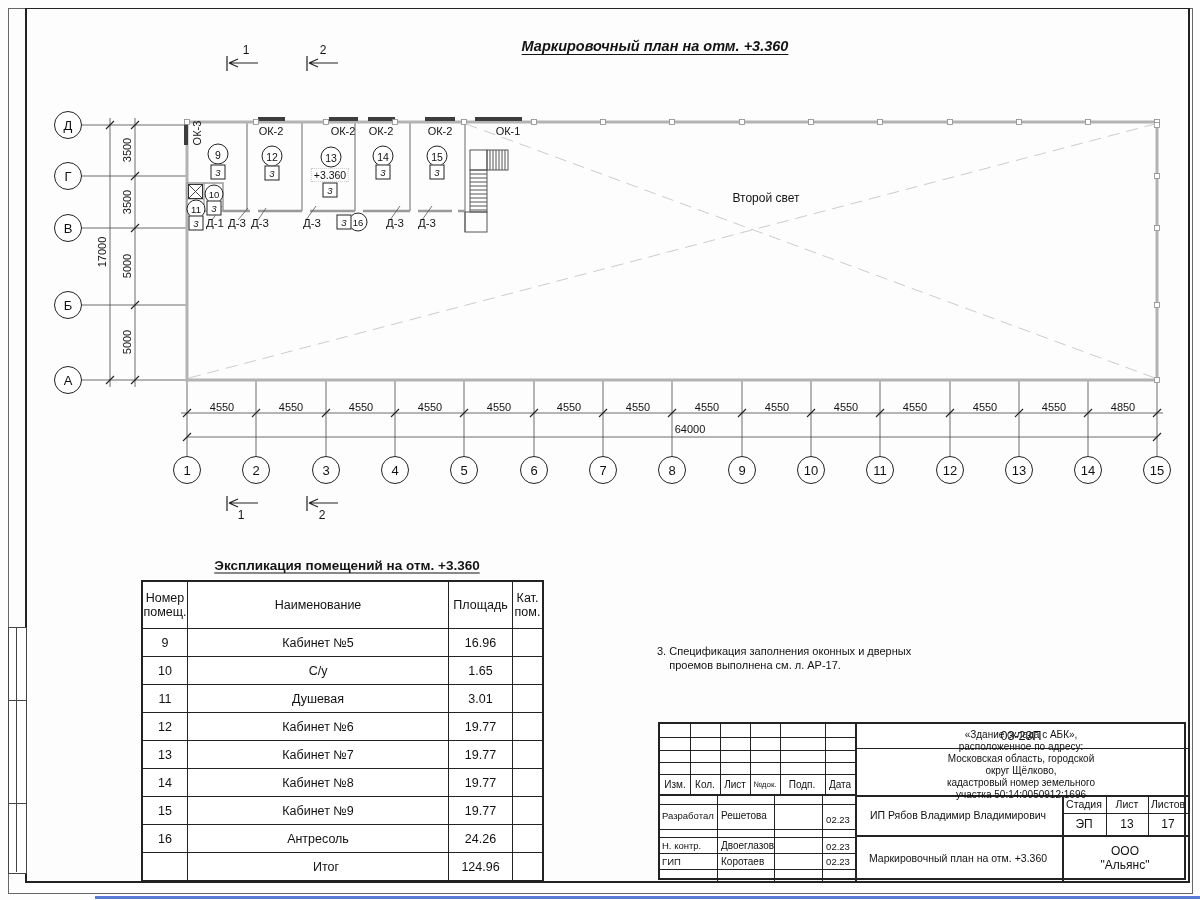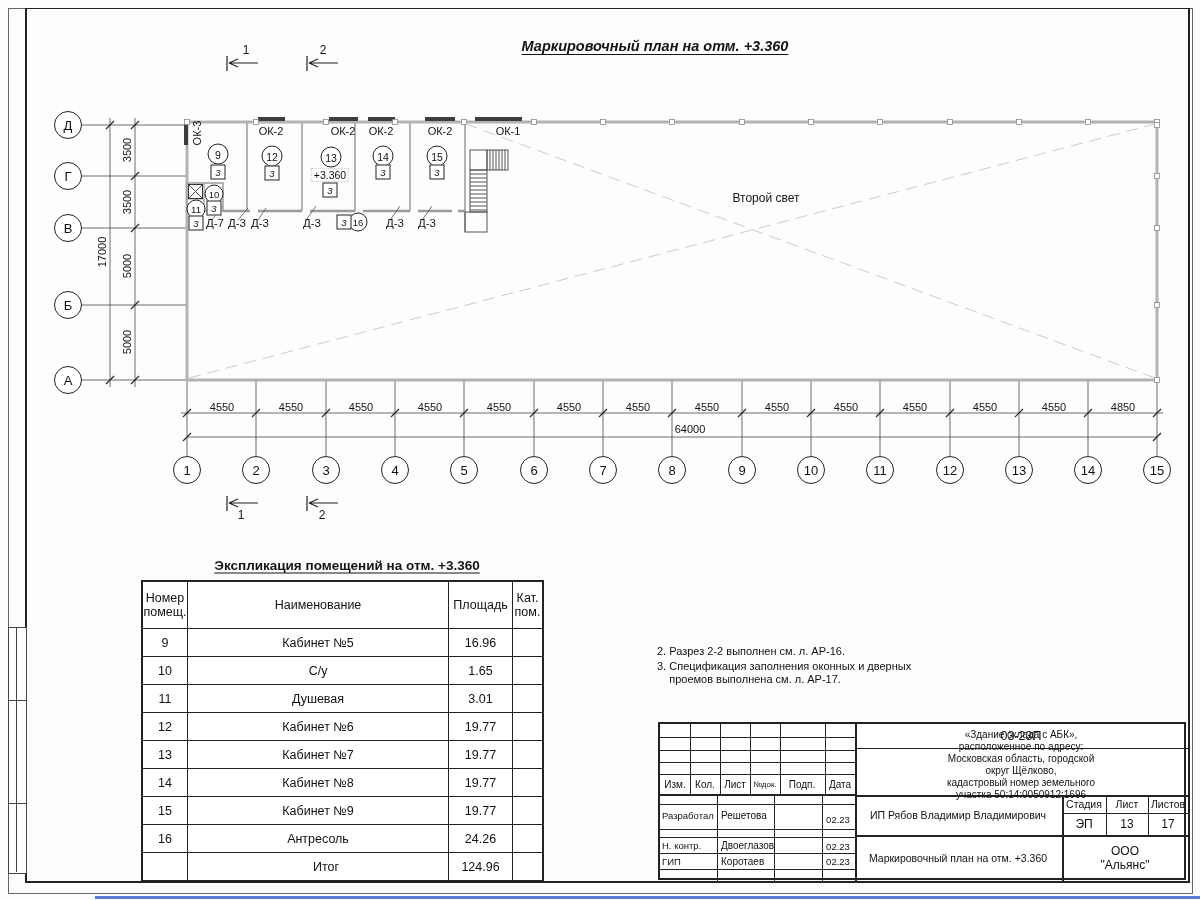--- a/index.html
+++ b/index.html
@@ -175,21 +175,21 @@
 <div class="sqm" style="left:272px;top:173px">3</div>
 <div class="sqm" style="left:330px;top:190px">3</div>
 <div class="sqm" style="left:383px;top:172px">3</div>
 <div class="sqm" style="left:437px;top:172px">3</div>
 <div class="sqm" style="left:214px;top:208px">3</div>
 <div class="sqm" style="left:196px;top:223px">3</div>
 <div class="sqm" style="left:344px;top:222px">3</div>
 
 <div class="lvl" style="left:330px;top:175px">+3.360</div>
 
-<div class="t fs115" style="left:215px;top:223px">Д-7</div>
+<div class="t fs115" style="left:215px;top:223px">Д-1</div>
 <div class="t fs115" style="left:237px;top:223px">Д-3</div>
 <div class="t fs115" style="left:260px;top:223px">Д-3</div>
 <div class="t fs115" style="left:312px;top:223px">Д-3</div>
 <div class="t fs115" style="left:395px;top:223px">Д-3</div>
 <div class="t fs115" style="left:427px;top:223px">Д-3</div>
 
 <div class="t fs12" style="left:766px;top:198px">Второй свет</div>
 
 <div class="t ttl2" style="left:347px;top:565px">Экспликация помещений на отм. +3.360</div>
 <table class="rtab">
@@ -253,21 +253,20 @@
   <tr>
         <td class="c-num"></td>
         <td class="c-name" style="padding-left:16px">Итог</td>
         <td class="c-area">124.96</td>
         <td class="c-cat"></td>
       </tr>
 </tbody>
   </table>
 
 <div class="abs" style="left:657px;top:645px;width:330px">
-  <div class="note">2. Разрез 2-2 выполнен см. л. АР-16.</div>
   <div class="note">3. Спецификация заполнения оконных и дверных
     проемов выполнена см. л. АР-17.</div>
 </div>
 
 <div class="abs" style="left:658px;top:722px;width:528px;height:158px;border:2px solid #222;background:#fff;box-sizing:border-box">
 
   <div class="ln" style="left:195px;top:0;width:2px;height:158px"></div>
   <div class="ln" style="left:30px;top:0;width:1px;height:70px"></div>
   <div class="ln" style="left:60px;top:0;width:1px;height:70px"></div>
   <div class="ln" style="left:90px;top:0;width:1px;height:70px"></div>

